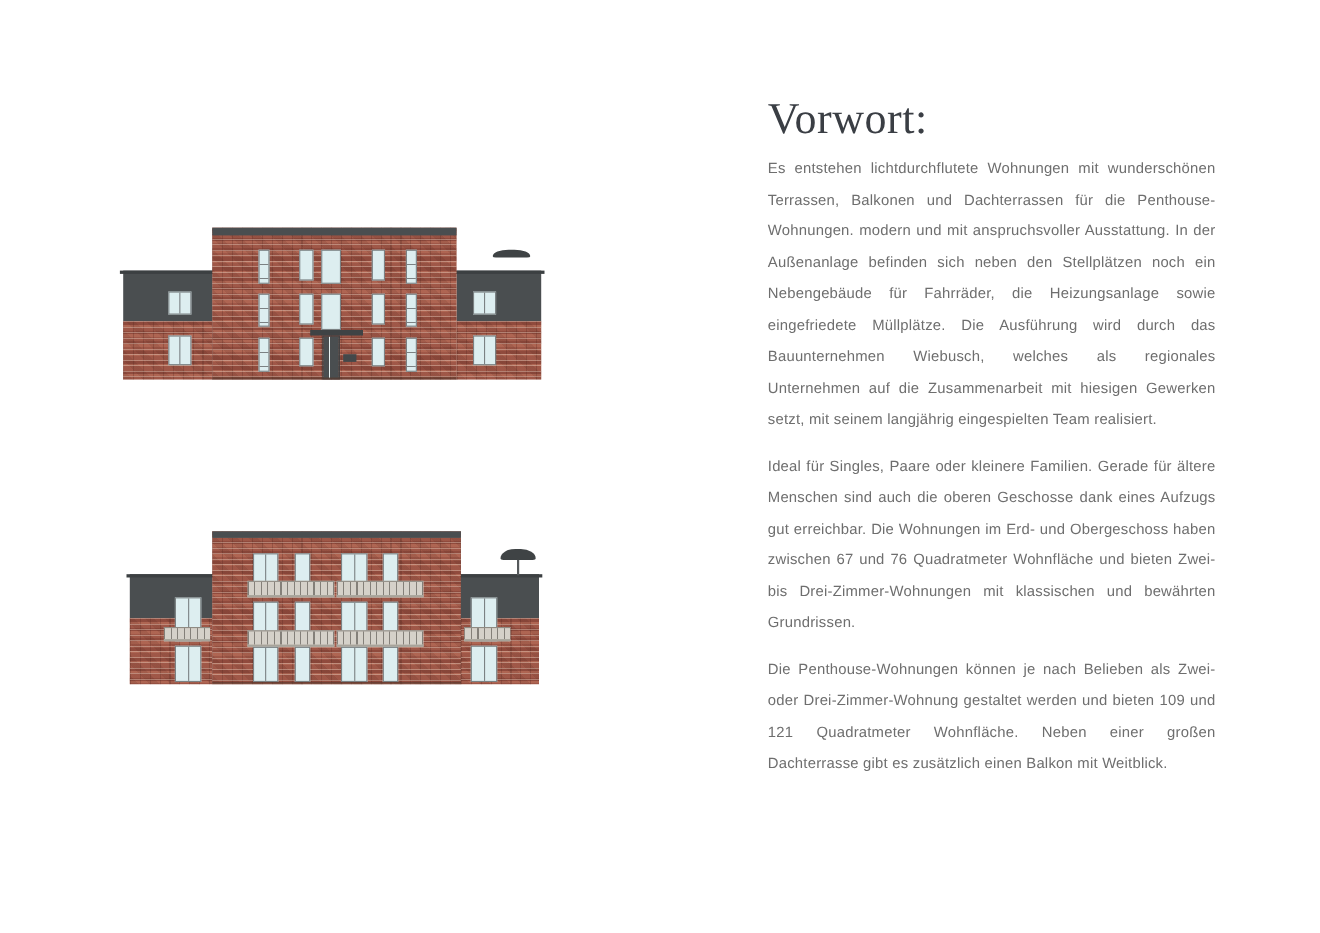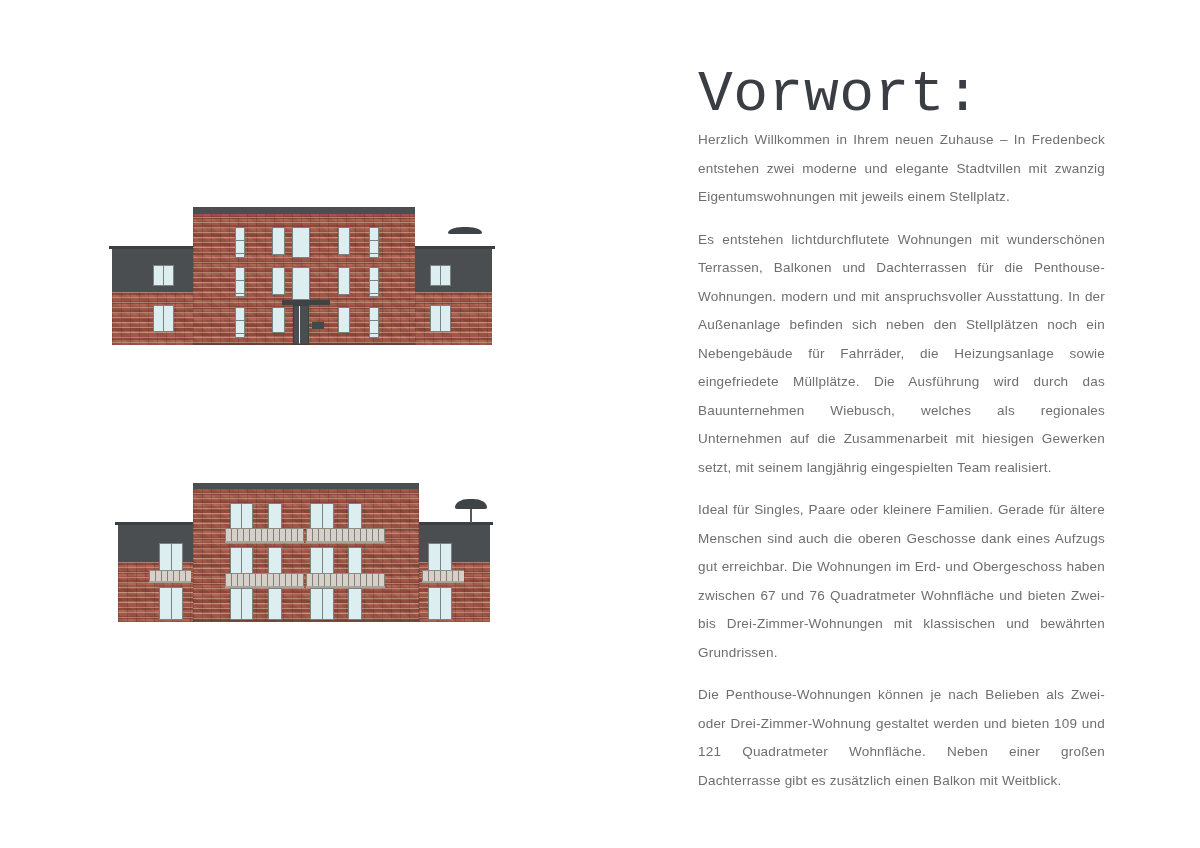--- a/index.html
+++ b/index.html
@@ -27,22 +27,22 @@
         border-top:1px solid #8f8b83;border-bottom:2px solid #a7a39a;}
   .door{position:absolute;background:linear-gradient(90deg, var(--anthracite,#4a4e50) 0 34%, #e9f3f3 34% 46%, var(--anthracite,#4a4e50) 46% 100%);
         border:1px solid #3c4042;box-sizing:border-box;}
   .canopy{position:absolute;background:#3f4345;}
   .sign{position:absolute;background:#44484a;}
   .parasol{position:absolute;background:#3f4345;border-radius:50% 50% 10% 10% / 100% 100% 18% 18%;}
   .pole{position:absolute;background:#55595b;}
   .ground{position:absolute;left:0;right:0;bottom:0;height:2px;background:rgba(86,60,50,0.55);}
   
   .article{position:absolute;left:698px;top:68px;width:407px;}
-  .article h1{margin:4px 0 8px 0;font-family:Liberation Mono, monospace;font-weight:400;
-              font-size:58px;line-height:46px;color:var(--heading,#3a3e44);letter-spacing:0.5px;}
+  .article h1{margin:17px 0 8px 0;font-family:Liberation Serif, serif;font-weight:400;
+              font-size:40px;line-height:46px;color:var(--heading,#3a3e44);letter-spacing:0.5px;}
   .article p{margin:0 0 14px 0;font-size:13.5px;line-height:28.5px;color:var(--body,#6e6e6e);
              text-align:justify;letter-spacing:0.2px;}
   .article p:last-child{margin-bottom:0;}
 </style>
 </head>
 <body>
 
 <div class="page">
 
   <div class="elevation" style="left:112px;top:207px;width:380px;height:140px;">
@@ -127,19 +127,18 @@
       <div class="w p2" style="left:37px;top:105px;width:23px;height:32px;"></div>
       <div class="w" style="left:75px;top:105px;width:14px;height:32px;"></div>
       <div class="w p2" style="left:117px;top:105px;width:24px;height:32px;"></div>
       <div class="w" style="left:155px;top:105px;width:14px;height:32px;"></div>
       <div class="ground"></div>
     </div>
   </div>
 
   <div class="article">
     <h1>Vorwort:</h1>
-    <p>Herzlich Willkommen in Ihrem neuen Zuhause – In Fredenbeck entstehen zwei moderne und elegante Stadtvillen mit zwanzig Eigentumswohnungen mit jeweils einem Stellplatz.</p>
     <p>Es entstehen lichtdurchflutete Wohnungen mit wunderschönen Terrassen, Balkonen und Dachterrassen für die Penthouse-Wohnungen. modern und mit anspruchsvoller Ausstattung. In der Außenanlage befinden sich neben den Stellplätzen noch ein Nebengebäude für Fahrräder, die Heizungsanlage sowie eingefriedete Müllplätze. Die Ausführung wird durch das Bauunternehmen Wiebusch, welches als regionales Unternehmen auf die Zusammenarbeit mit hiesigen Gewerken setzt, mit seinem langjährig eingespielten Team realisiert.</p>
     <p>Ideal für Singles, Paare oder kleinere Familien. Gerade für ältere Menschen sind auch die oberen Geschosse dank eines Aufzugs gut erreichbar. Die Wohnungen im Erd- und Obergeschoss haben zwischen 67 und 76 Quadratmeter Wohnfläche und bieten Zwei-bis Drei-Zimmer-Wohnungen mit klassischen und bewährten Grundrissen.</p>
     <p>Die Penthouse-Wohnungen können je nach Belieben als Zwei- oder Drei-Zimmer-Wohnung gestaltet werden und bieten 109 und 121 Quadratmeter Wohnfläche. Neben einer großen Dachterrasse gibt es zusätzlich einen Balkon mit Weitblick.</p>
   </div>
 
 </div>
 
 </body></html>

